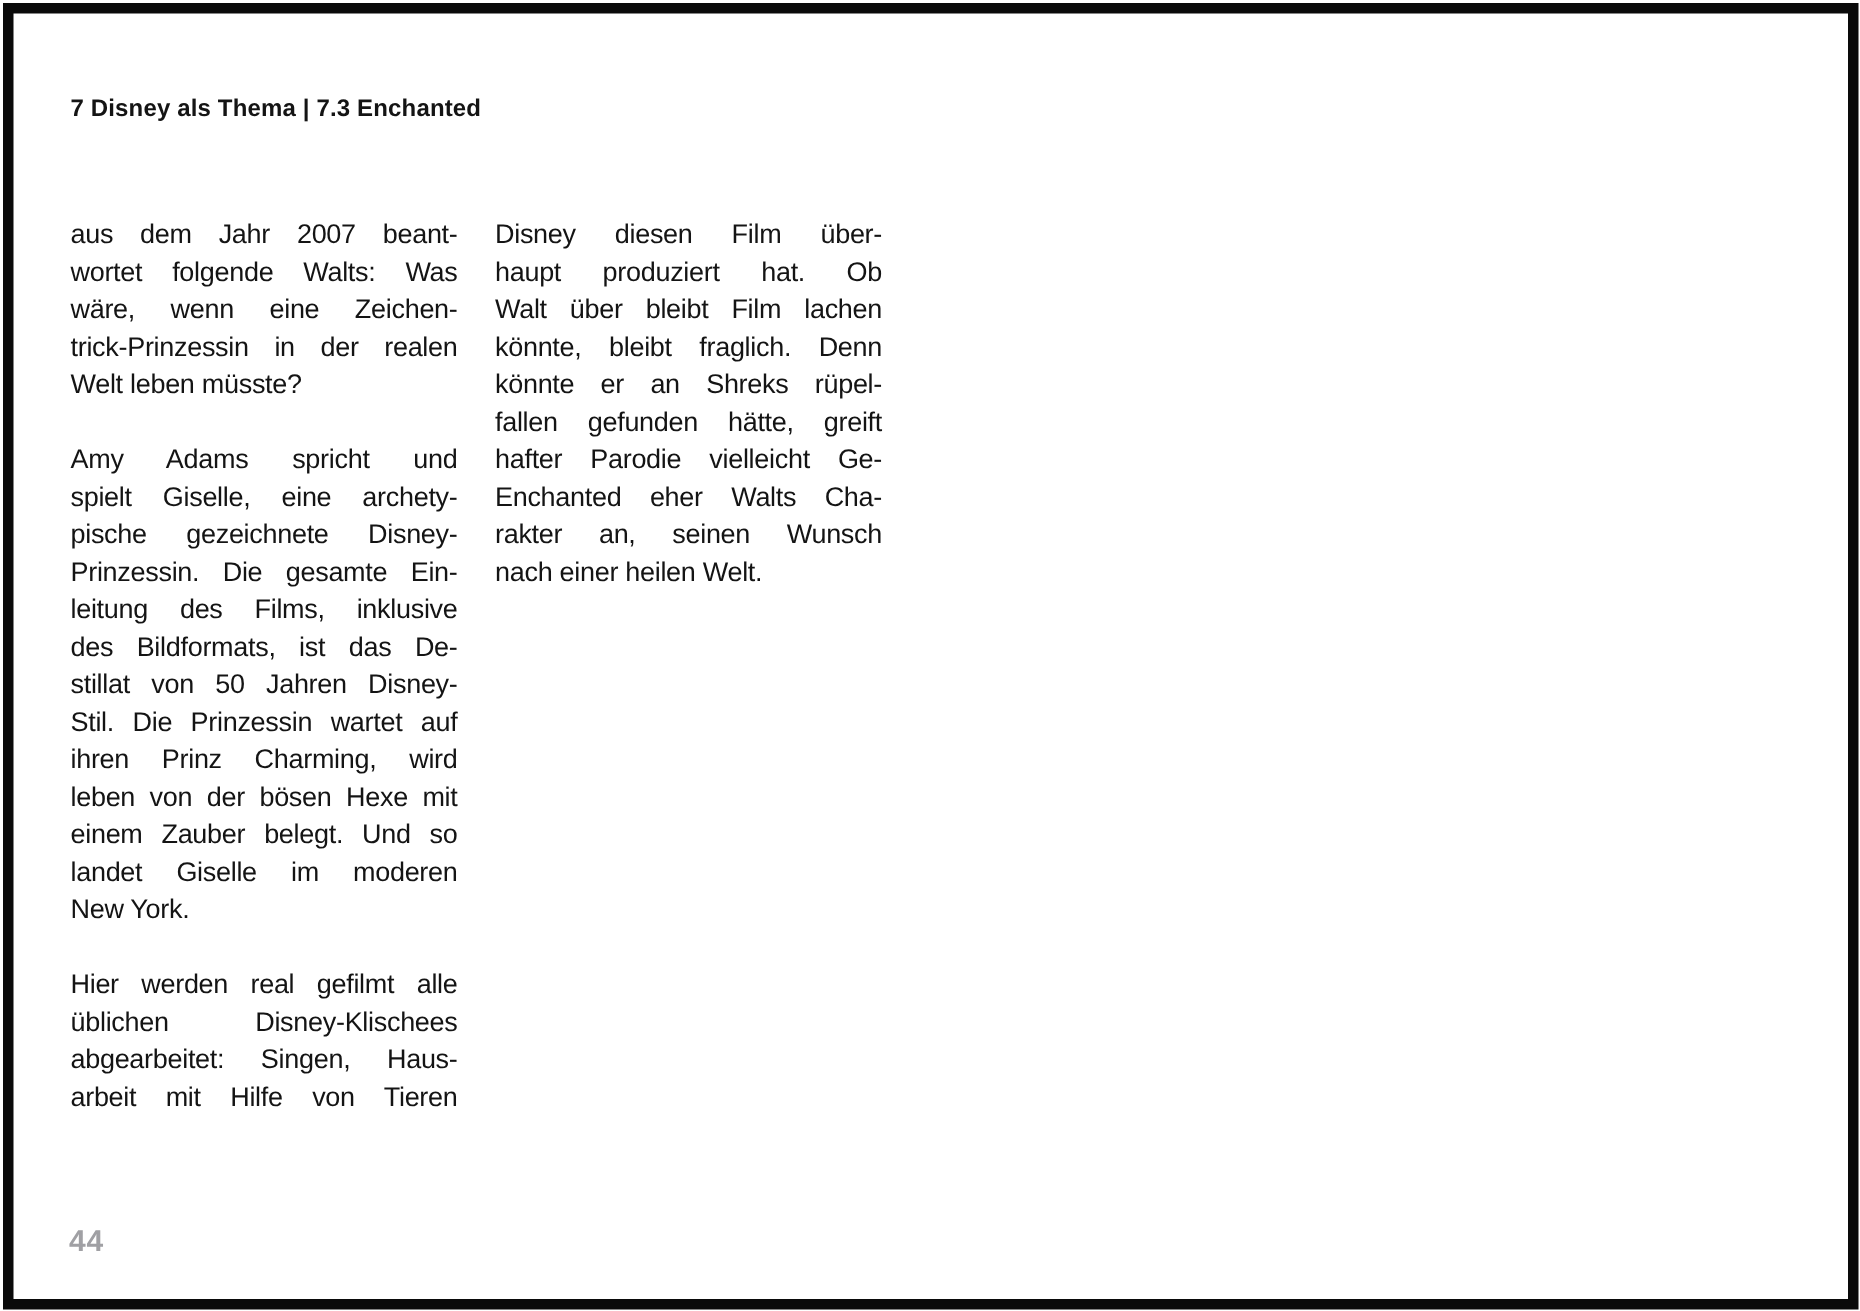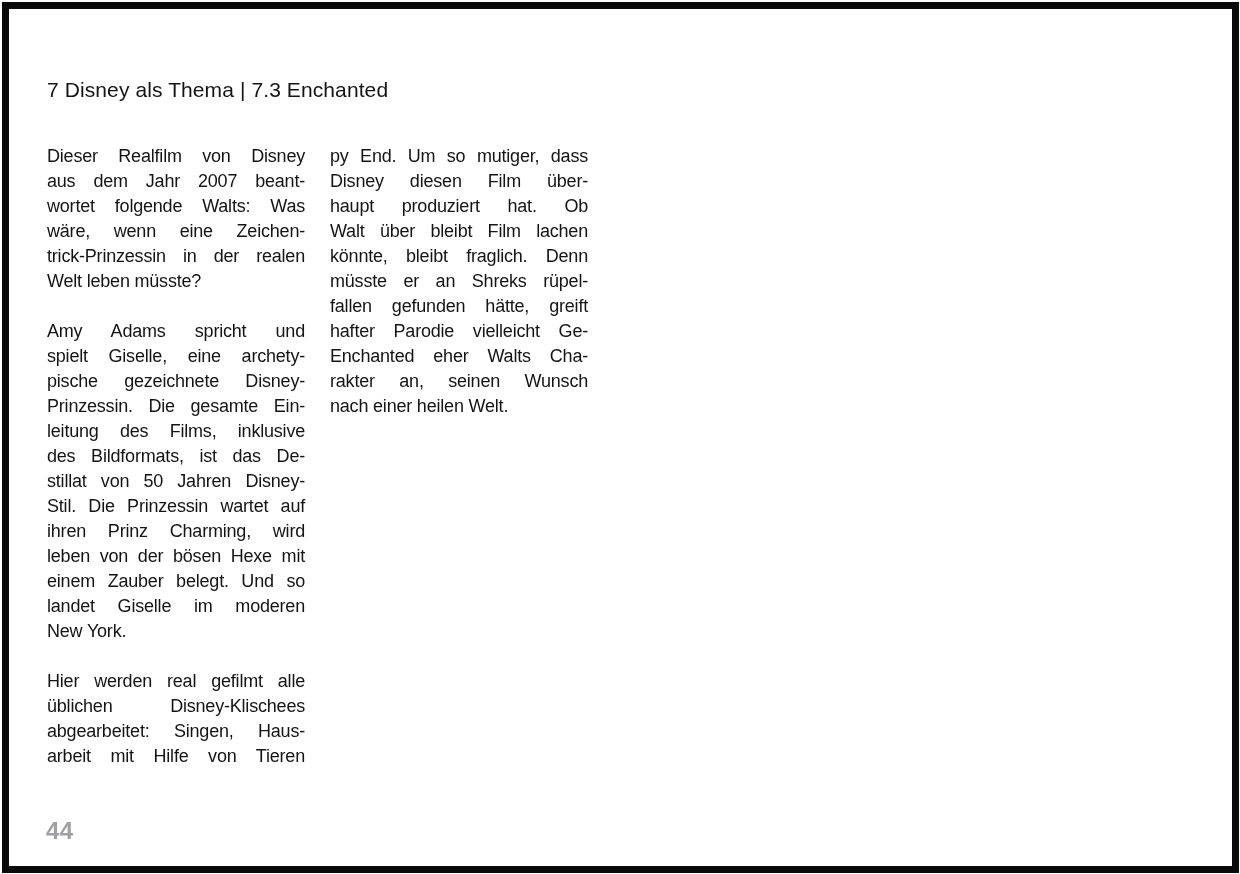--- a/index.html
+++ b/index.html
@@ -21,23 +21,23 @@
     left: 2px;
     right: 1px;
     bottom: 1px;
     border: 7px solid var(--frame-color, #0a0a0a);
     background: transparent;
     pointer-events: none;
   }
   .chapter-header {
     position: absolute;
     left: 47px;
-    top: 78px;
-    font-size: 21px;
-    font-weight: normal;
+    top: 64px;
+    font-size: 16px;
+    font-weight: bold;
     color: var(--text-color, #141414);
     letter-spacing: 0.1px;
     white-space: nowrap;
   }
   .text-columns {
     position: absolute;
     left: 47px;
     top: 144px;
     display: flex;
     gap: 25px;
@@ -61,37 +61,36 @@
     text-align-last: justify;
   }
   .line.last {
     text-align: center;
     text-align-last: left;
   }
   .page-number {
     position: absolute;
     left: 46px;
     top: 817px;
-    font-size: 24px;
+    font-size: 20px;
     font-weight: bold;
     color: var(--muted-color, #a0a0a4);
     letter-spacing: 0.5px;
   }
 </style>
 </head>
 <body>
 
 <div class="page-frame"></div>
 
 <div class="chapter-header">7 Disney als Thema | 7.3 Enchanted</div>
 
 <div class="text-columns">
   <div class="text-column">
       <div class="paragraph">
-        <div class="line">Dieser Realfilm von Disney</div>
         <div class="line">aus dem Jahr 2007 beant-</div>
         <div class="line">wortet folgende Walts: Was</div>
         <div class="line">wäre, wenn eine Zeichen-</div>
         <div class="line">trick-Prinzessin in der realen</div>
         <div class="line last">Welt leben müsste?</div>
       </div>
       <div class="paragraph">
         <div class="line">Amy Adams spricht und</div>
         <div class="line">spielt Giselle, eine archety-</div>
         <div class="line">pische gezeichnete Disney-</div>
@@ -108,26 +107,25 @@
       </div>
       <div class="paragraph">
         <div class="line">Hier werden real gefilmt alle</div>
         <div class="line">üblichen Disney-Klischees</div>
         <div class="line">abgearbeitet: Singen, Haus-</div>
         <div class="line">arbeit mit Hilfe von Tieren</div>
       </div>
     </div>
   <div class="text-column">
       <div class="paragraph">
-        <div class="line">py End. Um so mutiger, dass</div>
         <div class="line">Disney diesen Film über-</div>
         <div class="line">haupt produziert hat. Ob</div>
         <div class="line">Walt über bleibt Film lachen</div>
         <div class="line">könnte, bleibt fraglich. Denn</div>
-        <div class="line">müsste er an Shreks rüpel-</div>
+        <div class="line">könnte er an Shreks rüpel-</div>
         <div class="line">fallen gefunden hätte, greift</div>
         <div class="line">hafter Parodie vielleicht Ge-</div>
         <div class="line">Enchanted eher Walts Cha-</div>
         <div class="line">rakter an, seinen Wunsch</div>
         <div class="line last">nach einer heilen Welt.</div>
       </div>
     </div>
 </div>
 
 <div class="page-number">44</div>

